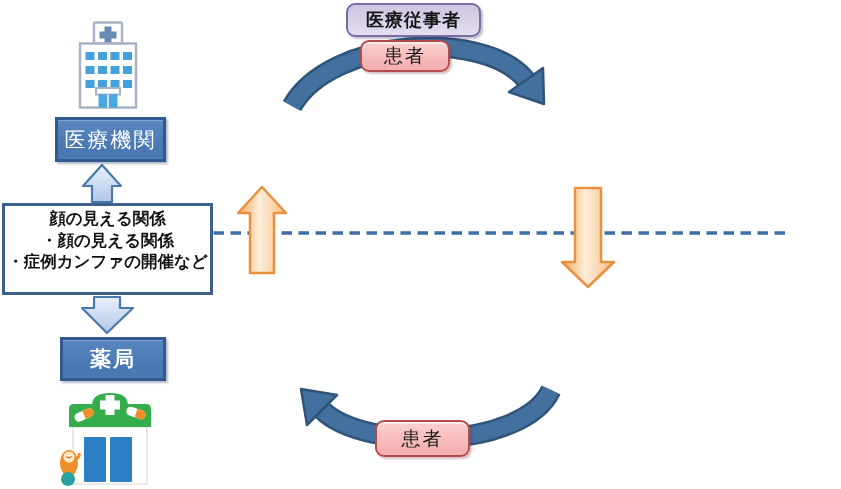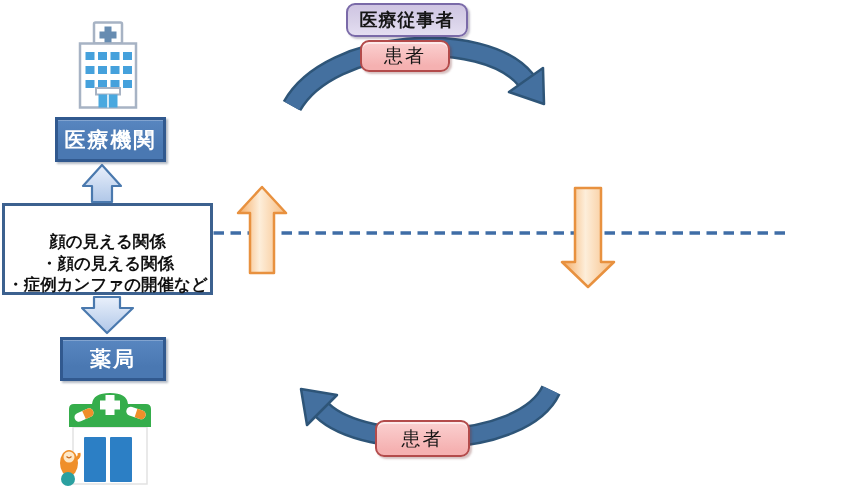--- a/index.html
+++ b/index.html
@@ -14,21 +14,21 @@
 
   .blue-box{
     background:linear-gradient(180deg, #5886c0 0%, var(--box-blue,#4a78b2) 70%);
     border:3px solid var(--box-blue-border,#31598f);
     color:#fff;font-size:21px;letter-spacing:2px;
     box-shadow:2px 2px 2px rgba(40,60,90,.35), inset 0 1px 0 rgba(255,255,255,.25);
   }
   .info-box{
     background:#fff;border:3px solid var(--info-border,#3c618f);
     color:#111;font-size:16.5px;font-weight:600;line-height:21.5px;
-    flex-direction:column;justify-content:flex-start;padding-top:25px;
+    flex-direction:column;justify-content:flex-start;padding-top:2px;
   }
   .purple-box{
     background:linear-gradient(180deg,#cfc5e2 0%, var(--purple-fill,#d9d2e9) 55%, #e4def1 100%);
     border:2.5px solid var(--purple-border,#7a6aa8);
     border-radius:9px;color:#161616;font-size:18px;font-weight:bold;letter-spacing:1px;
     box-shadow:2px 2px 2px rgba(60,50,90,.3);
   }
   .pink-box{
     background:linear-gradient(180deg,#fbd0d0 0%, var(--pink-fill,#f5b1b1) 85%);
     border:2.5px solid var(--pink-border,#b34b4b);
@@ -101,21 +101,21 @@
           <rect x="26" y="59" width="9" height="8"></rect>
         <rect x="38.5" y="59" width="9" height="8"></rect>
           <rect x="51" y="59" width="9" height="8"></rect>
       </g>
       <rect x="24" y="67" width="24" height="6.5" fill="#fff" stroke="#a7b3c4" stroke-width="2"></rect>
       <rect x="26.5" y="73.5" width="19" height="13" fill="#49a8df"></rect>
       <line x1="36" y1="73.5" x2="36" y2="86.5" stroke="#fff" stroke-width="1.5"></line>
     </svg>
   </div>
 
-  <div class="node blue-box" style="left:55px;top:117px;width:111px;height:45px;font-weight:bold;">
+  <div class="node blue-box" style="left:55px;top:117px;width:111px;height:45px;">
     <span>医療機関</span>
   </div>
 
   <div class="node info-box" style="left:2px;top:203px;width:211px;height:92px;">
     <span>顔の見える関係</span>
     <span>・顔の見える関係</span>
     <span>・症例カンファの開催など</span>
   </div>
 
   <div class="node blue-box" style="left:60px;top:337px;width:106px;height:44px;font-weight:bold;">
@@ -140,21 +140,21 @@
       <g>
         <ellipse cx="12" cy="74" rx="9" ry="13" fill="#ef8f2a"></ellipse>
         <circle cx="12" cy="68" r="5.5" fill="#fde8c8"></circle>
         <path d="M9.5 67.5 q2.5 2.5 5 0" stroke="#c96a1e" fill="none" stroke-width="1.2"></path>
         <path d="M19 70 q4 -2 3 -6" stroke="#ef8f2a" stroke-width="3" fill="none"></path>
         <circle cx="11" cy="90" r="7" fill="#2ba0a0"></circle>
       </g>
     </svg>
   </div>
 
-  <div class="node purple-box" style="left:346px;top:3px;width:122px;height:34px;z-index:3;">
+  <div class="node purple-box" style="left:346px;top:3px;width:135px;height:34px;z-index:3;">
     <span>医療従事者</span>
   </div>
 
   <div class="node pink-box" style="left:360px;top:40px;width:90px;height:32px;z-index:3;">
     <span>患者</span>
   </div>
 
   <div class="node pink-box" style="left:375px;top:420px;width:95px;height:37px;z-index:3;">
     <span>患者</span>
   </div>

